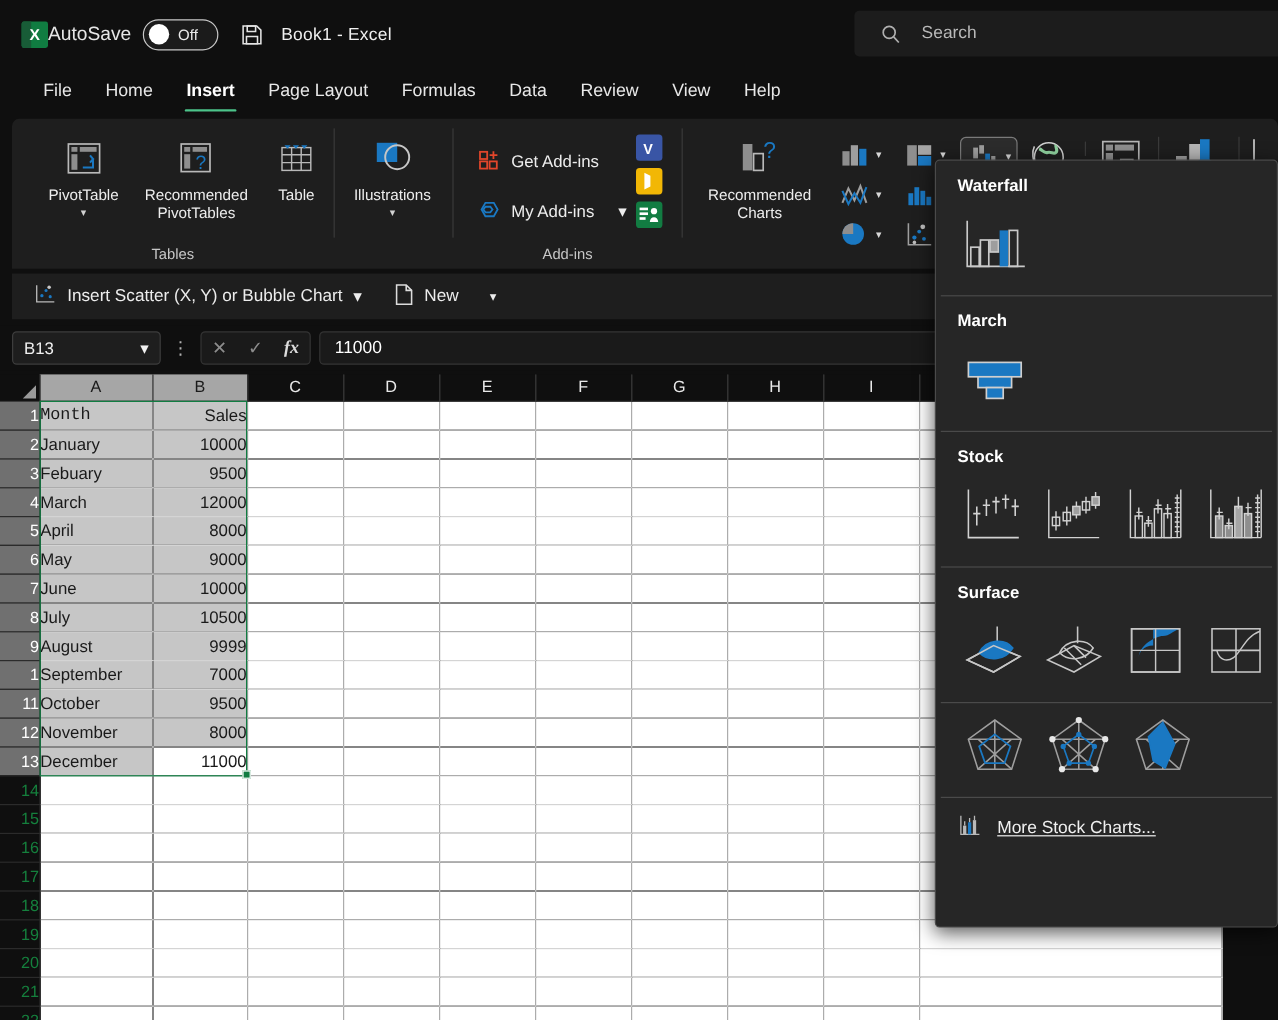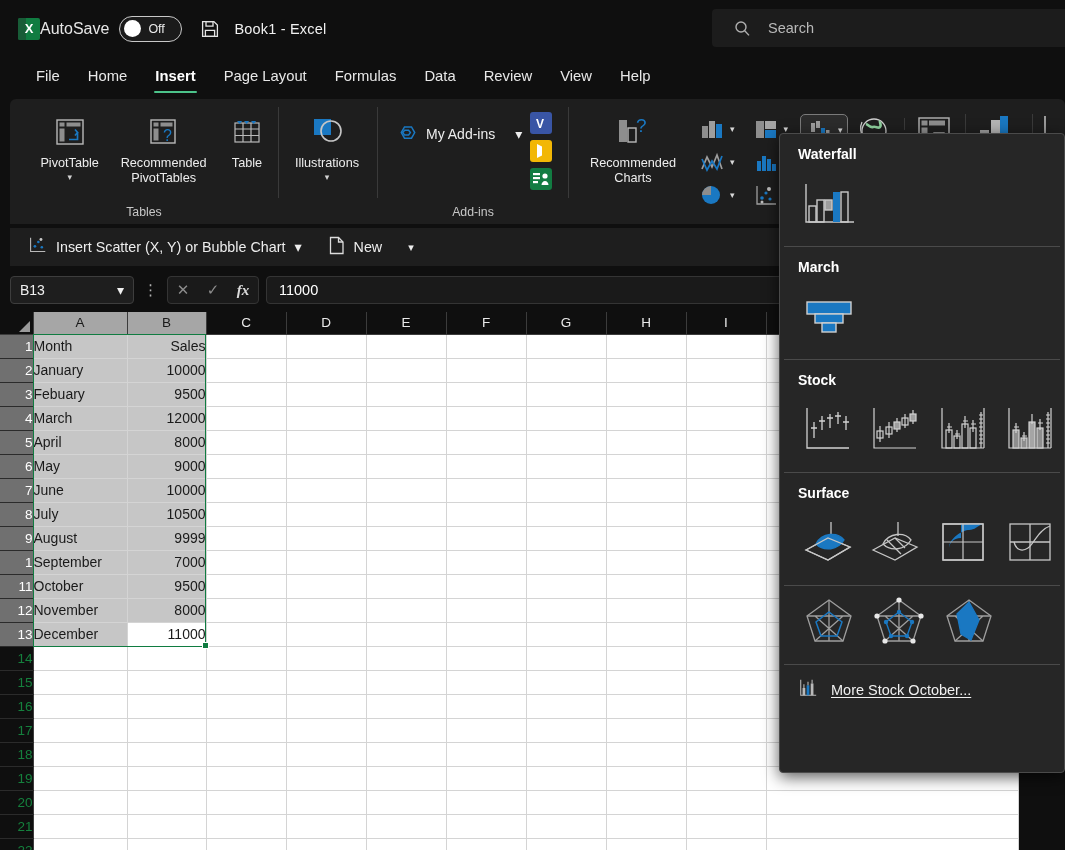--- a/index.html
+++ b/index.html
@@ -308,20 +308,31 @@
         </div>
       </div>
       <div class="grp-title">&nbsp;</div>
     </div>
 
     <div class="sep"></div>
 
     <div class="grp" style="width:190px">
       <div class="grp-body" style="padding-left:12px">
         <div style="display:flex;flex-direction:column;gap:10px;padding-top:12px">
+          <div class="smallbtn">
+            <span>
+              <svg width="20" height="20" viewBox="0 0 20 20" fill="none" stroke="#e2462b" stroke-width="1.5">
+                <rect x="2" y="3.5" width="6" height="6"></rect>
+                  <rect x="2" y="11.5" width="6" height="6"></rect>
+                <rect x="10" y="11.5" width="6" height="6"></rect>
+                <path d="M10 6.2h6.5M13.2 3v6.4"></path>
+              </svg>
+            </span>
+            <span>Get Add-ins</span>
+          </div>
           <div class="smallbtn">
             <span>
               <svg width="20" height="20" viewBox="0 0 20 20" fill="none" stroke="#1a78c2" stroke-width="1.5">
                 <path d="M6.5 4h7l3.2 5.6-3.2 5.6h-7L3.3 9.6z"></path>
                 <path d="M6.6 7.3h4l1.8 2.3-1.8 2.3h-4L4.8 9.6z"></path>
               </svg>
             </span>
             <span>My Add-ins</span>
             <span class="chev" style="margin-left:12px">▾</span>
           </div>
@@ -556,21 +567,21 @@
           <th class="colh" style="width:80px">F</th>
           <th class="colh" style="width:80px">G</th>
           <th class="colh" style="width:80px">H</th>
           <th class="colh" style="width:80px">I</th>
           <th class="colh" style="width:252px"></th>
         </tr>
       </thead>
       <tbody id="sheet-body">
           <tr>
             <td class="rowh sel">1</td>
-            <td class="cell filled" style="width: 94px;">Month</td>
+            <td class="cell filled" style="width: 94px; font-family: Liberation Mono, monospace;">Month</td>
             <td class="cell num filled" style="width: 79px;">Sales</td>
             <td class="cell" style="width: 80px;"></td>
             <td class="cell" style="width: 80px;"></td>
             <td class="cell" style="width: 80px;"></td>
             <td class="cell" style="width: 80px;"></td>
             <td class="cell" style="width: 80px;"></td>
             <td class="cell" style="width: 80px;"></td>
             <td class="cell" style="width: 80px;"></td>
             <td class="cell" style="width: 252px;"></td>
           </tr>
@@ -1021,16 +1032,16 @@
     <div class="dd-footer">
       <span>
         <svg width="20" height="20" viewBox="0 0 22 22" fill="none" stroke="#b9b9b9" stroke-width="1.2">
           <path d="M3 2v17h17"></path>
           <rect x="5" y="11" width="3" height="8" fill="#b9b9b9" stroke="none"></rect>
           <rect x="9.5" y="8" width="3" height="11" fill="#1a78c2" stroke="none"></rect>
           <rect x="14" y="6" width="3" height="13" fill="#b9b9b9" stroke="none"></rect>
           <path d="M6.5 7v4M11 4v4M15.5 2v4"></path>
         </svg>
       </span>
-      <span class="u">More Stock October...</span>
+      <span class="u">More Stock Charts...</span>
     </div>
   </div>
 </div>
 
 </body></html>

